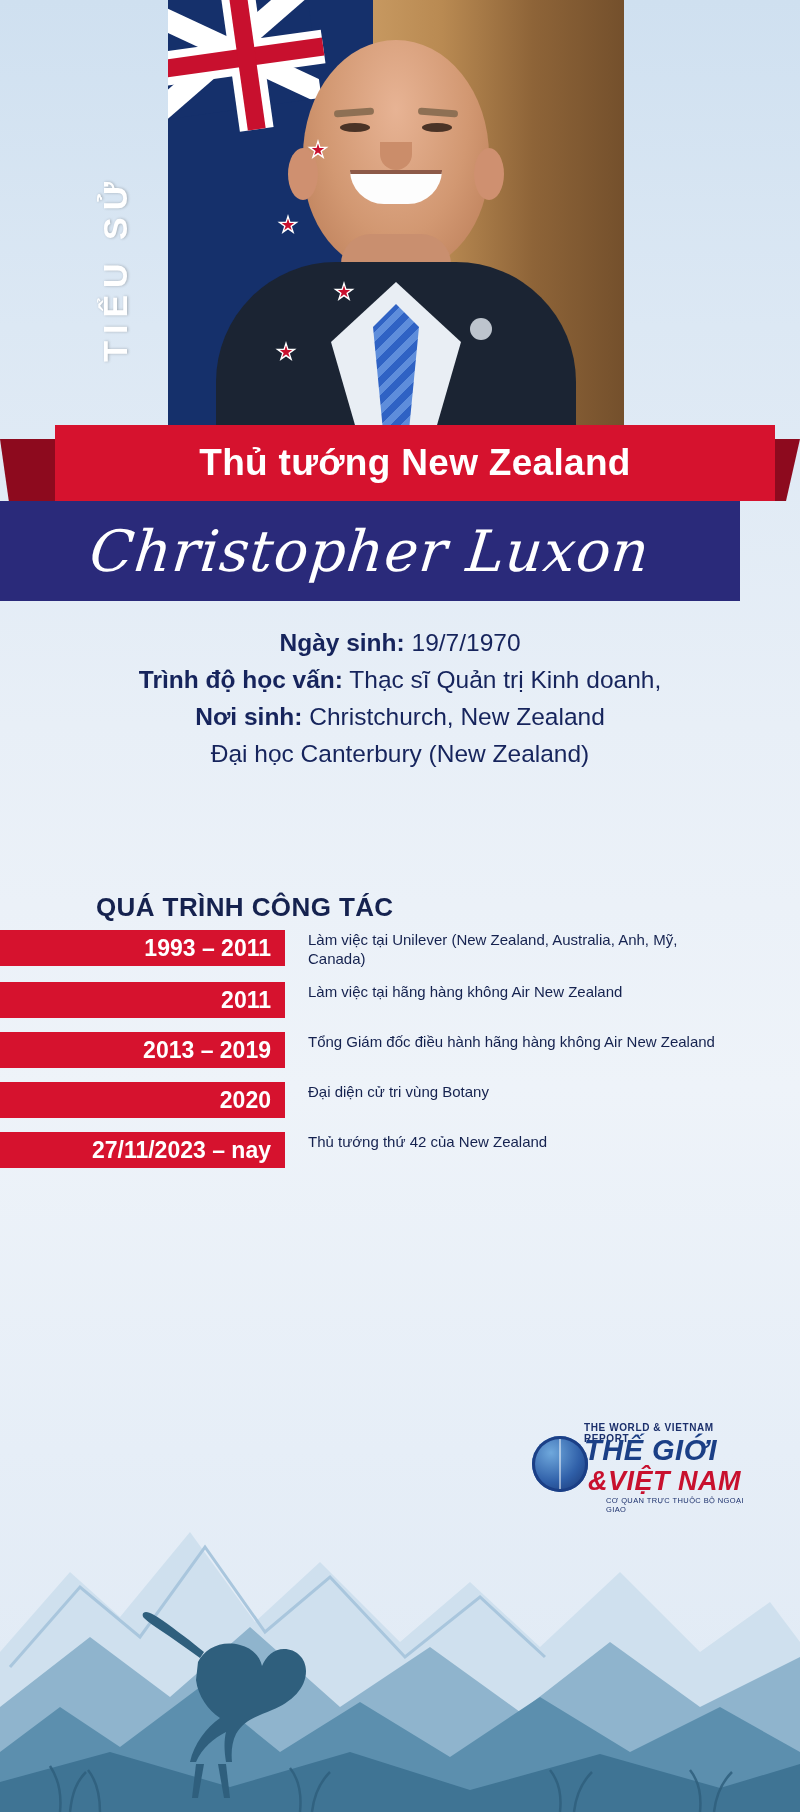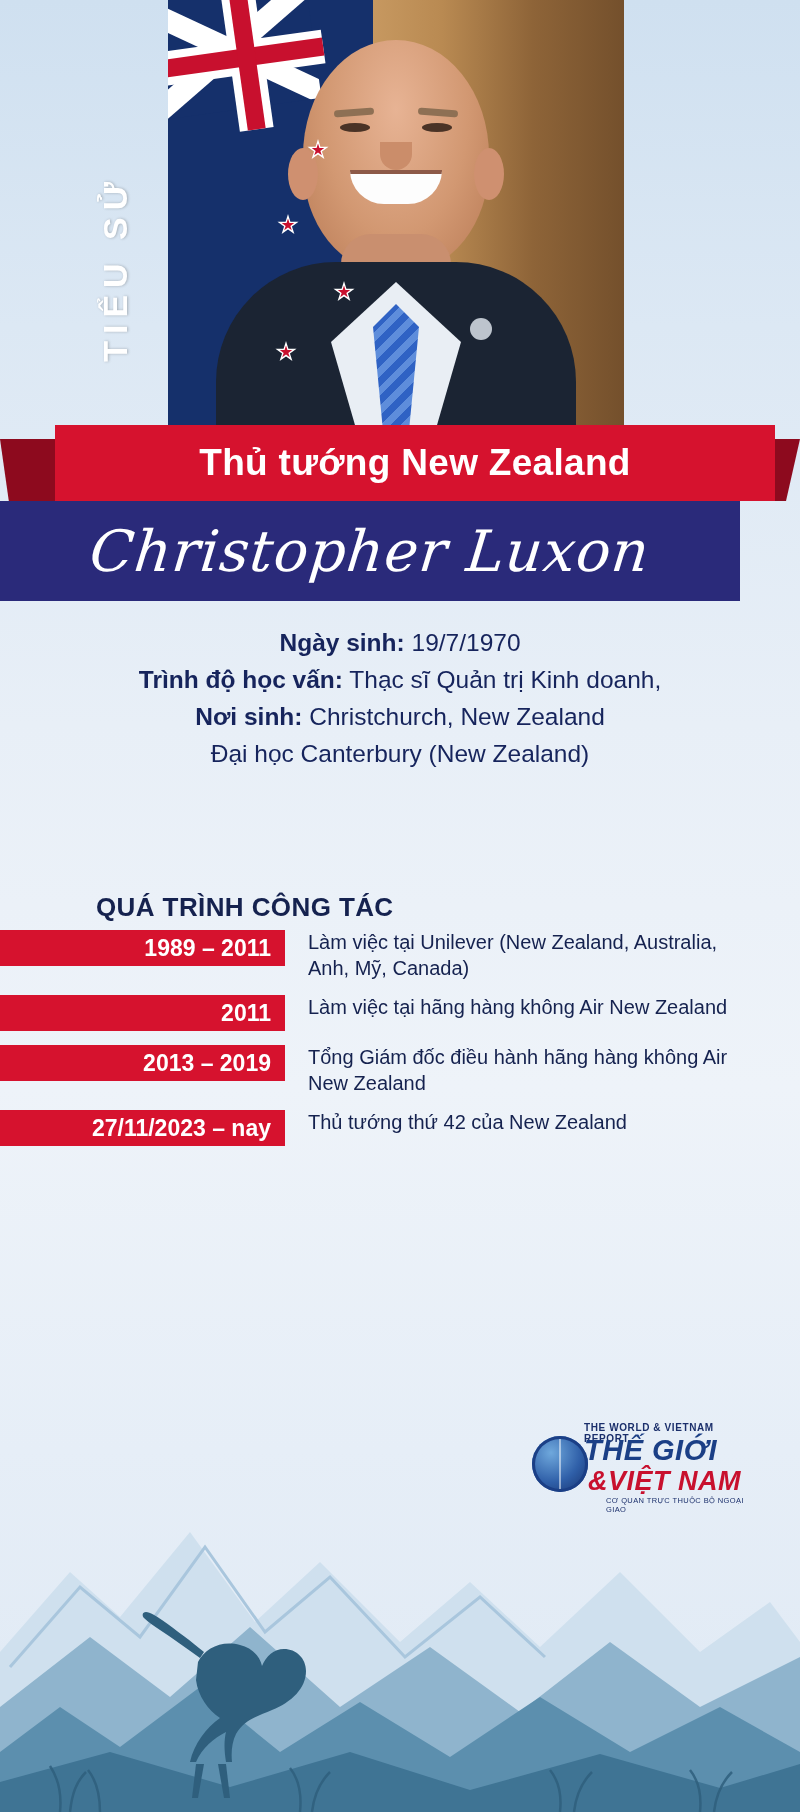--- a/index.html
+++ b/index.html
@@ -321,21 +321,21 @@
     font-weight: 700;
     display: flex;
     align-items: center;
     justify-content: flex-end;
     padding: 4px 14px 4px 0;
     box-sizing: border-box;
     flex: 0 0 285px;
   }
   .tl-desc {
     padding-left: 23px;
-    font-size: 20px;
+    font-size: 15px;
     line-height: 1.28;
     color: #15224f;
     max-width: 420px;
   }
 
   
   .bottom {
     position: absolute;
     left: 0;
     bottom: 0;
@@ -473,30 +473,34 @@
     <div class="row">
       <b>Nơi sinh:</b><span> Christchurch, New Zealand</span>
     </div>
     <div class="row">Đại học Canterbury (New Zealand)</div>
   </div>
 
   <div class="section-title">QUÁ TRÌNH CÔNG TÁC</div>
 
   <div class="timeline">
     <div class="tl-row">
-      <div class="tl-year">1989 – 2011</div>
+      <div class="tl-year">1993 – 2011</div>
       <div class="tl-desc">Làm việc tại Unilever (New Zealand, Australia, Anh, Mỹ, Canada)</div>
     </div>
     <div class="tl-row">
       <div class="tl-year">2011</div>
       <div class="tl-desc">Làm việc tại hãng hàng không Air New Zealand</div>
     </div>
     <div class="tl-row">
       <div class="tl-year">2013 – 2019</div>
       <div class="tl-desc">Tổng Giám đốc điều hành hãng hàng không Air New Zealand</div>
+    </div>
+    <div class="tl-row">
+      <div class="tl-year">2020</div>
+      <div class="tl-desc">Đại diện cử tri vùng Botany</div>
     </div>
     <div class="tl-row">
       <div class="tl-year">27/11/2023 – nay</div>
       <div class="tl-desc">Thủ tướng thứ 42 của New Zealand</div>
     </div>
   </div>
 
   <div class="logo">
     <div class="tagline">THE WORLD &amp; VIETNAM REPORT</div>
     <div class="globe"></div>

